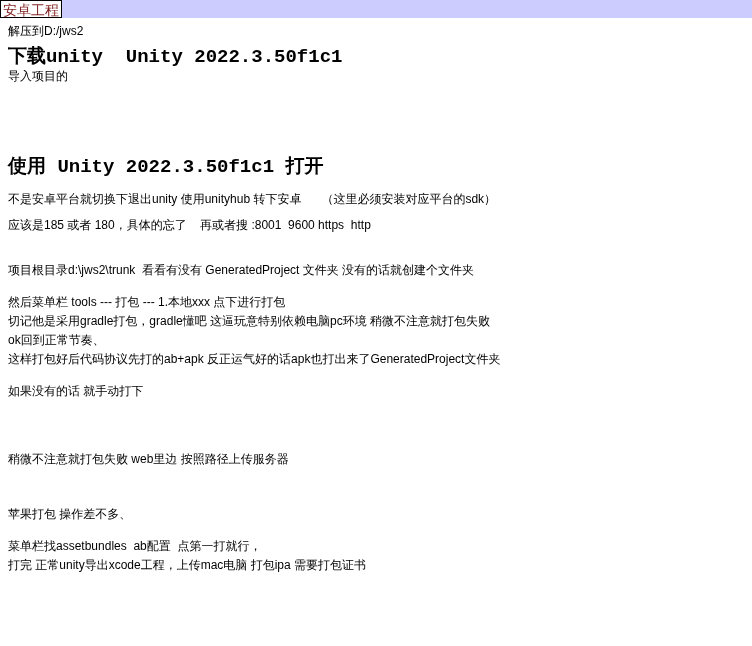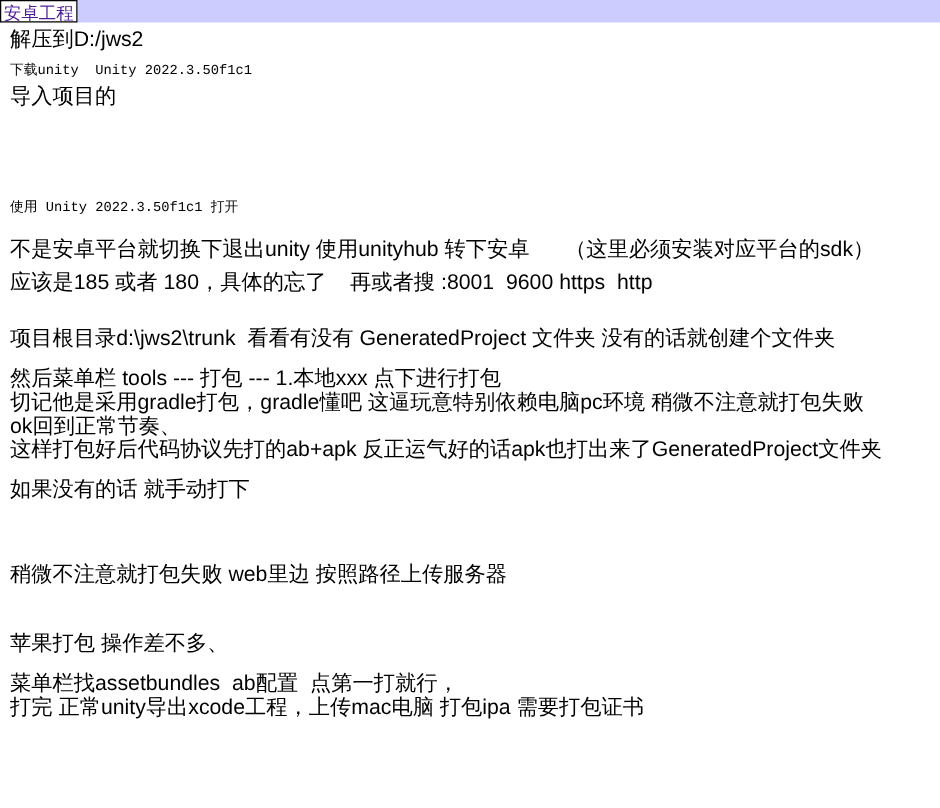--- a/index.html
+++ b/index.html
@@ -28,47 +28,48 @@
     height: 18px;
     background: #ccccff;
   }
   .title-text {
     position: absolute;
     top: 0px;
     left: 0px;
     font-family: "Liberation Sans", sans-serif;
     font-size: 14px;
     line-height: 18px;
-    color: #4c1d95;
+    color: #7f1d1d;
     background: #ffffff;
     border: 1px solid #000000;
     padding: 0 2px;
     box-sizing: border-box;
     height: 18px;
     white-space: nowrap;
   }
   .content {
     position: absolute;
     top: 18px;
     left: 0;
     width: 752px;
     padding: 4px 8px 0 8px;
     box-sizing: border-box;
   }
   .line {
-    font-size: 17px;
+    font-size: 12px;
     line-height: 19px;
     white-space: pre-wrap;
     color: #000000;
     font-family: "Liberation Sans", sans-serif;
     min-height: 19px;
   }
   .mono {
     font-family: "Liberation Mono", monospace;
-    font-size: 11px;
+    font-size: 19px;
+    font-weight: bold;
   }
   .gap-sm { height: 7px; }
   .gap-md { height: 13px; }
   .gap-lg { height: 17px; }
 </style>
 </head>
 <body>
 
 <div class="page">
 

